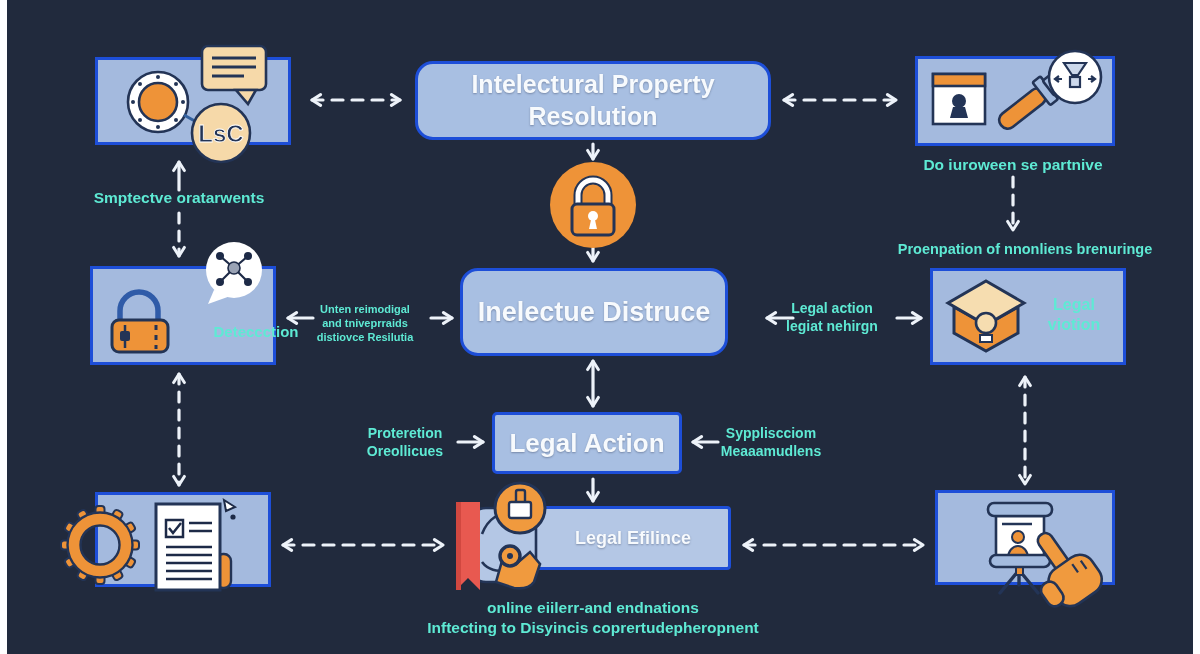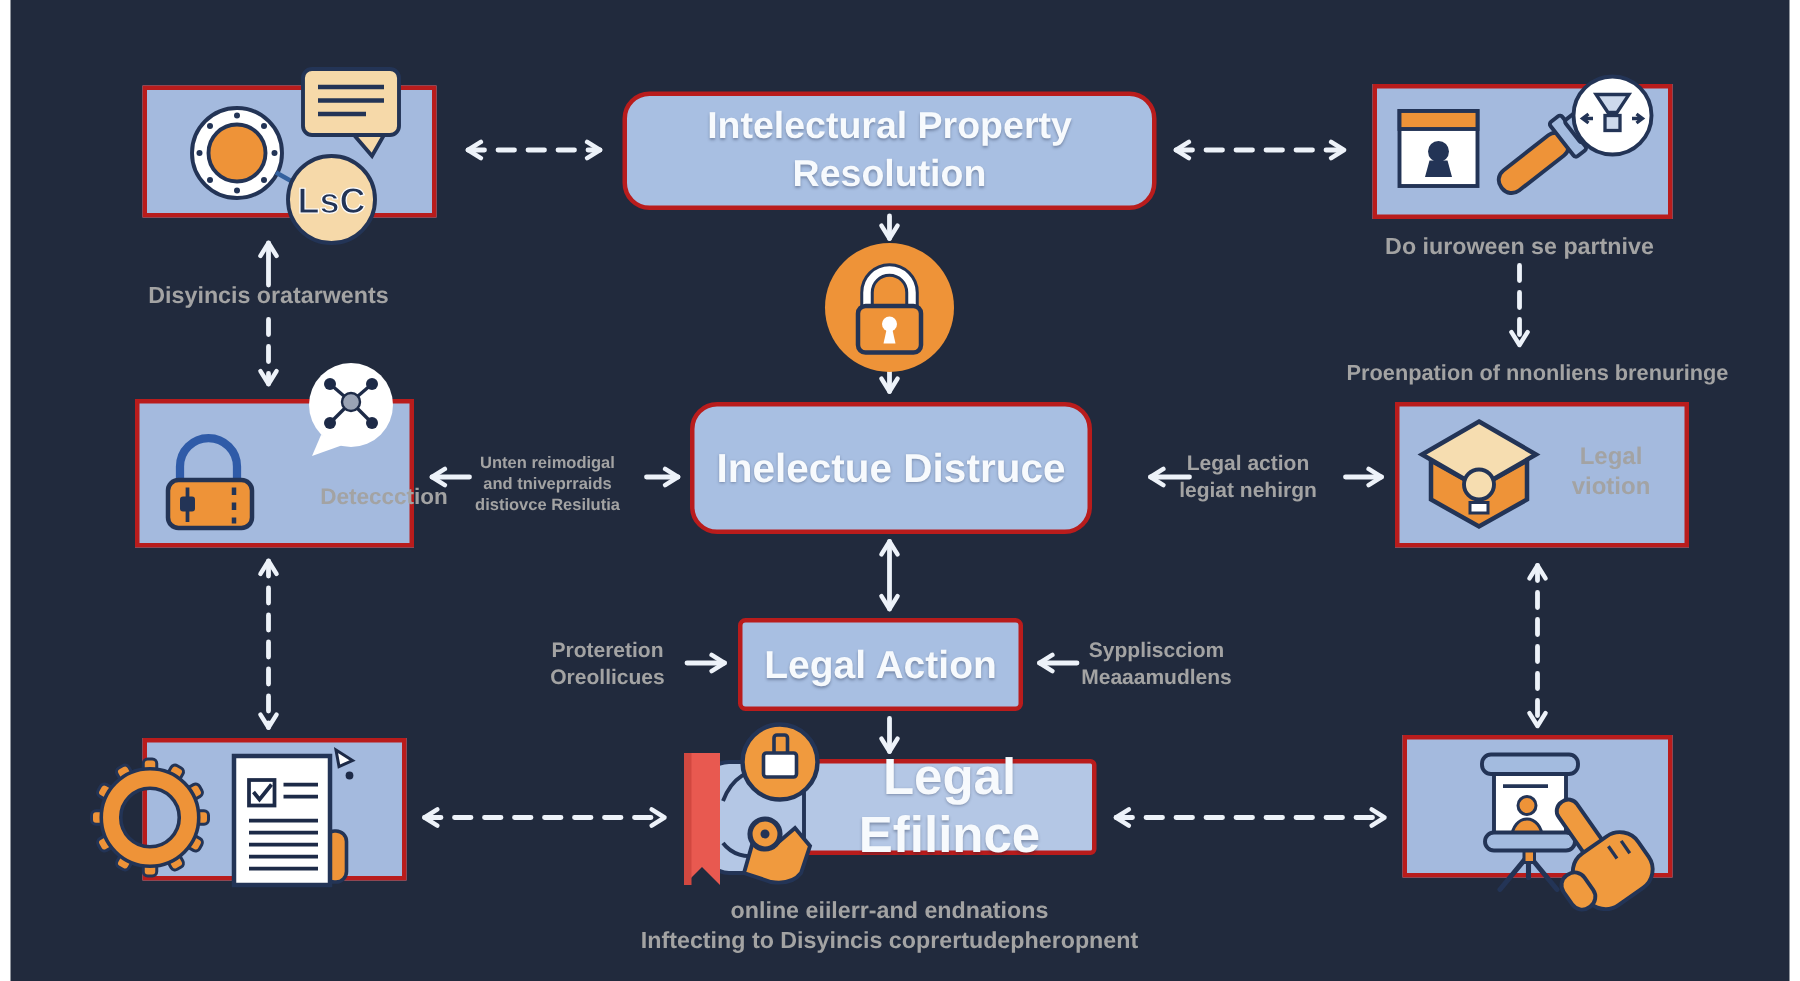--- a/index.html
+++ b/index.html
@@ -1,26 +1,26 @@
 <!DOCTYPE html>
 <html><head>
 <meta charset="utf-8">
 <style>
   html,body{margin:0;padding:0;background:#111;}
   .canvas{position:relative;width:1200px;height:654px;background:#212a3d;overflow:hidden;
           font-family:"Liberation Sans",sans-serif;color:#f5f8fc;}
   .edge{position:absolute;top:0;width:7px;height:654px;background:#ffffff;}
   .edge.left{left:0}.edge.right{right:0}
   .abs{position:absolute;}
-  .node{position:absolute;background:#a4bade;border:3px solid #b91c1c;box-sizing:border-box;}
+  .node{position:absolute;background:#a4bade;border:3px solid #1d4ed8;box-sizing:border-box;}
   .node.round{border-radius:18px;background:#a8bfe2;}
   .node.soft{border-radius:5px;background:#a8bfe2;}
   .bigtext{display:flex;align-items:center;justify-content:center;text-align:center;
            font-weight:bold;color:#f7fafd;text-shadow:0 1px 2px rgba(25,35,60,.35);}
-  .lbl{position:absolute;font-weight:bold;color:#a3a3a3;text-align:center;line-height:1.28;}
+  .lbl{position:absolute;font-weight:bold;color:#5eead4;text-align:center;line-height:1.28;}
   svg{display:block;overflow:visible;}
   #arrows{position:absolute;left:0;top:0;z-index:1;}
   .icon{z-index:3;}
   .node{z-index:2;}
   .lbl{z-index:2;}
 </style>
 </head>
 <body>
 
 <div class="canvas">
@@ -84,21 +84,21 @@
     </g>
   </svg>
   <svg class="abs icon" style="left:182px;top:112px;" width="28" height="22" viewBox="0 0 28 22">
     <path d="M2,3 L18,12" stroke="#33619f" stroke-width="3" fill="none"></path>
     <path d="M14,6 L21,14 L11,14 Z" fill="#33619f"></path>
   </svg>
   <svg class="abs icon" style="left:189px;top:101px;" width="64" height="64" viewBox="0 0 64 64">
     <circle cx="32" cy="32" r="29" fill="#f6d9a9" stroke="#233456" stroke-width="2.6"></circle>
     <text x="32" y="41" text-anchor="middle" font-family="Liberation Sans, sans-serif" font-size="24" font-weight="bold" fill="#233456" stroke="#ffffff" stroke-width="0.8">LsC</text>
   </svg>
-  <div class="lbl" style="left:74px;top:188px;width:210px;font-size:15.5px;">Disyincis oratarwents</div>
+  <div class="lbl" style="left:74px;top:188px;width:210px;font-size:15.5px;">Smptectve oratarwents</div>
 
   <div class="node round bigtext" style="left:415px;top:61px;width:356px;height:79px;font-size:25px;line-height:1.25;padding:0 14px;">Intelectural Property Resolution</div>
 
   <div class="node" style="left:915px;top:56px;width:200px;height:90px;"></div>
   <svg class="abs icon" style="left:928px;top:68px;" width="62" height="62" viewBox="0 0 62 62">
     <rect x="5" y="6" width="52" height="50" fill="#ffffff" stroke="#233456" stroke-width="2.6"></rect>
     <rect x="5" y="6" width="52" height="12" fill="#ee9338" stroke="#233456" stroke-width="2.6"></rect>
     <circle cx="31" cy="33" r="7" fill="#233456"></circle>
     <path d="M25,39 L37,39 L40,50 L22,50 Z" fill="#233456"></path>
   </svg>
@@ -181,21 +181,21 @@
   <div class="node soft bigtext" style="left:492px;top:412px;width:190px;height:62px;font-size:26px;">Legal Action</div>
   <div class="lbl" style="left:706px;top:425px;width:130px;font-size:14px;">
     <div>Syppliscciom</div>
     <div>Meaaamudlens</div>
   </div>
   <div class="lbl" style="left:345px;top:425px;width:120px;font-size:14px;">
     <div>Proteretion</div>
     <div>Oreollicues</div>
   </div>
 
-  <div class="node bigtext" style="left:509px;top:506px;width:222px;height:64px;border-radius:4px;background:#b4c7e5;font-size:34px;padding-left:26px;box-sizing:border-box;">Legal Efilince</div>
+  <div class="node bigtext" style="left:509px;top:506px;width:222px;height:64px;border-radius:4px;background:#b4c7e5;font-size:18px;padding-left:26px;box-sizing:border-box;">Legal Efilince</div>
   <svg class="abs icon" style="left:448px;top:478px;" width="110" height="122" viewBox="0 0 110 122">
     <rect x="22" y="30" width="66" height="74" rx="16" fill="#b4c7e5" stroke="#233456" stroke-width="2.6"></rect>
     <path d="M34,56 C40,40 52,34 62,36" fill="none" stroke="#233456" stroke-width="2.6"></path>
     <path d="M34,84 C40,92 50,94 56,92" fill="none" stroke="#233456" stroke-width="2.6"></path>
     <path d="M8,24 H32 V112 L20,100 L8,112 Z" fill="#e85950"></path>
     <rect x="8" y="24" width="5" height="88" fill="#d14840"></rect>
     <g>
       <circle cx="72" cy="30" r="25" fill="#f09a3e" stroke="#233456" stroke-width="3"></circle>
       <rect x="68" y="12" width="9" height="13" rx="2" fill="#f09a3e" stroke="#233456" stroke-width="2.4"></rect>
       <rect x="61" y="24" width="22" height="16" rx="2" fill="#ffffff" stroke="#233456" stroke-width="2.4"></rect>

